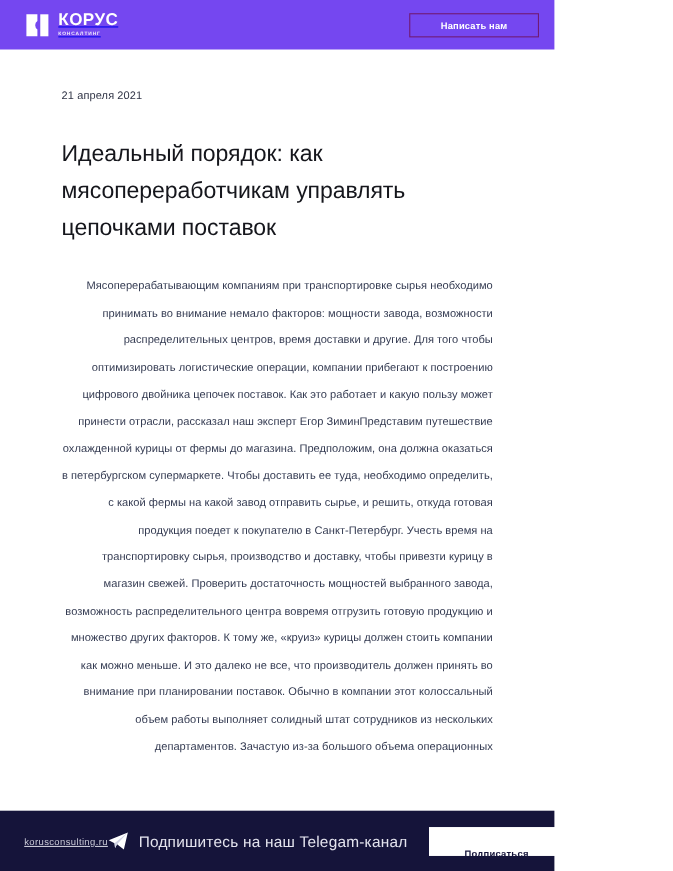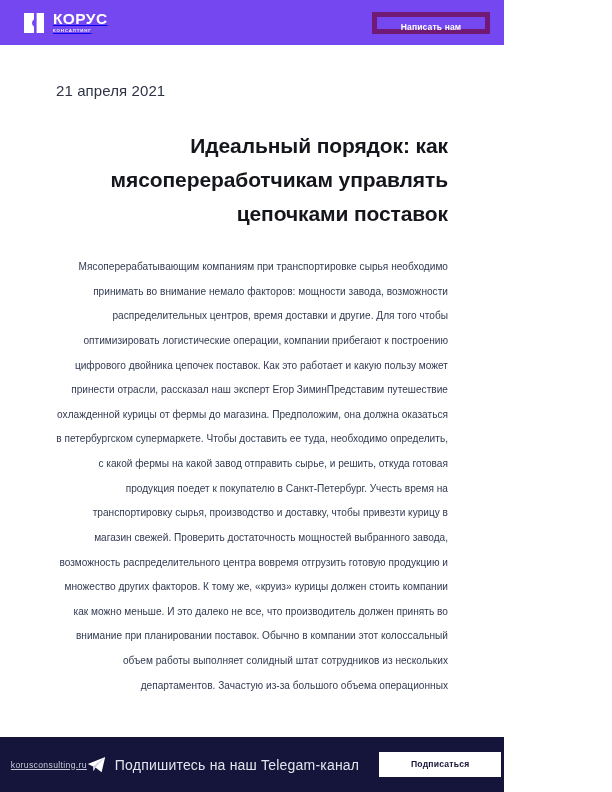--- a/index.html
+++ b/index.html
@@ -66,21 +66,21 @@
   .brand-sub {
     color: #ffffff;
     font-size: 4.4px;
     font-weight: bold;
     letter-spacing: 0.85px;
     margin-top: 2.5px;
     opacity: 0.92;
     white-space: nowrap;
   }
   .header-cta {
-    border: 5px solid #701a75;
+    border: 1px solid #701a75;
     background: transparent;
     color: #ffffff;
     font-family: "Liberation Sans", sans-serif;
     font-size: 8.5px;
     font-weight: bold;
     letter-spacing: 0.15px;
     width: 118px;
     height: 22px;
     line-height: 20px;
     text-align: center;
@@ -91,33 +91,32 @@
 
   
   .article {
     flex: 1 1 auto;
     padding: 0 56px;
     box-sizing: border-box;
     overflow: hidden;
   }
   .article-date {
     margin-top: 37px;
-    font-size: 15px;
+    font-size: 10px;
     color: #2f3345;
     letter-spacing: 0.1px;
   }
   .article-title {
     margin: 30px 0 0 0;
     font-size: 21px;
-    font-weight: bold;
+    font-weight: normal;
     line-height: 1.62;
     color: #15161c;
     letter-spacing: -0.1px;
     max-width: 460px;
-    text-align: right;
   }
   .article-body {
     margin-top: 24px;
     font-size: 10.1px;
     line-height: 2.44;
     color: #333a51;
     letter-spacing: 0.02px;
     text-align: right;
   }
   .article-body p {
@@ -126,21 +125,20 @@
 
   
   .site-footer {
     height: 55px;
     background: #15143a;
     display: flex;
     align-items: center;
     padding: 0 14px 0 22px;
     box-sizing: border-box;
     flex: 0 0 auto;
-    justify-content: center;
   }
   .footer-domain {
     color: #c9c9d6;
     font-size: 8.6px;
     letter-spacing: 0.35px;
     flex: 0 0 auto;
   }
   .footer-telegram {
     display: flex;
     align-items: center;
@@ -161,21 +159,21 @@
     color: #15143a;
     font-family: "Liberation Sans", sans-serif;
     font-size: 8.6px;
     font-weight: bold;
     letter-spacing: 0.2px;
     width: 122px;
     height: 25px;
     line-height: 23px;
     text-align: center;
     cursor: pointer;
-    padding: 0;
+    padding: 12px;
     box-sizing: border-box;
     flex: 0 0 auto;
   }
 </style>
 </head>
 <body>
 
 <div class="page">
 
   <header class="site-header">

